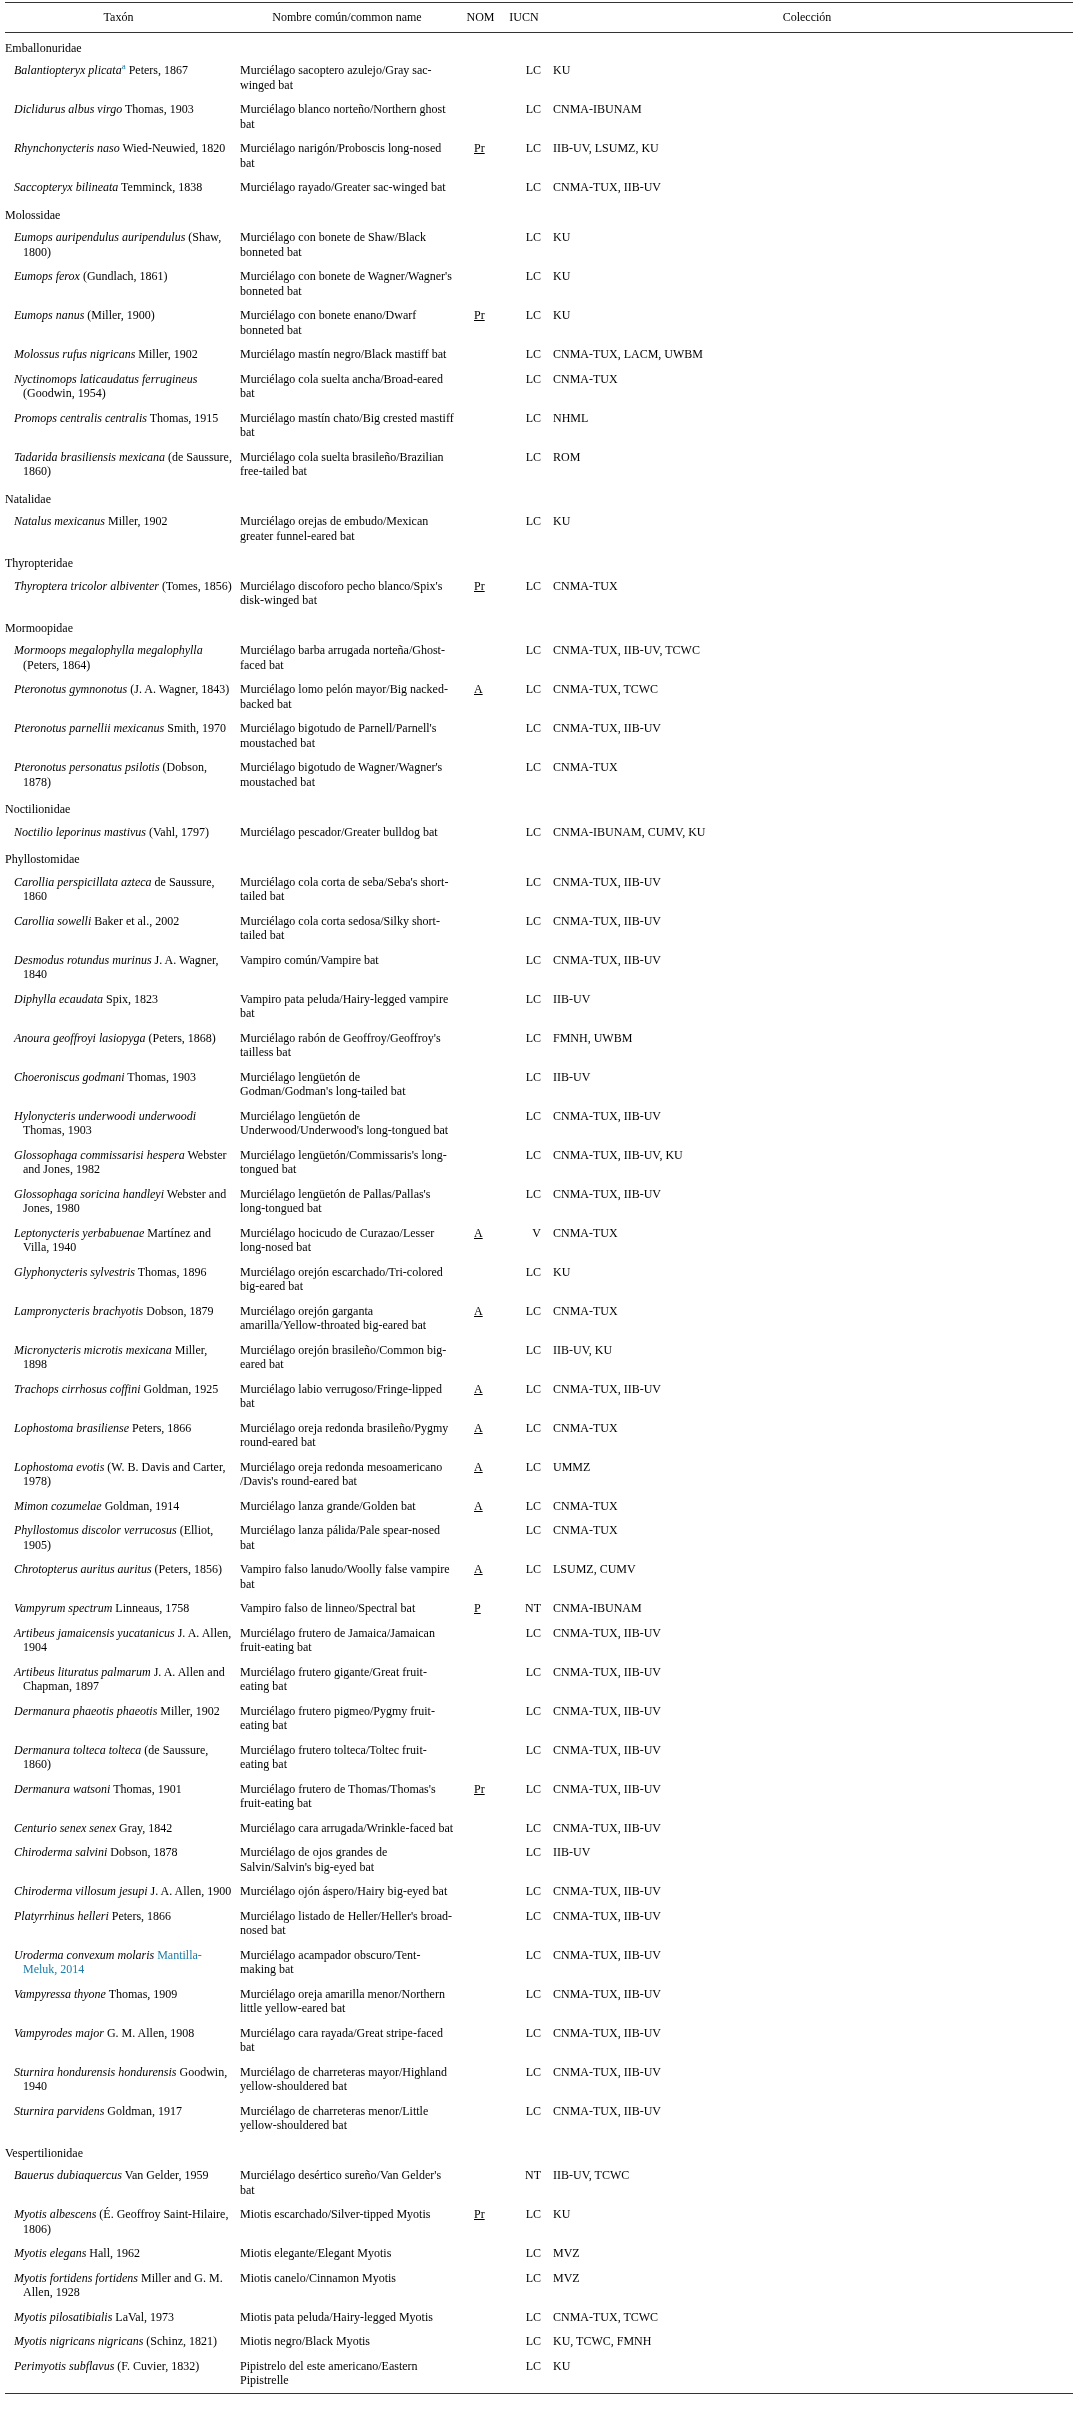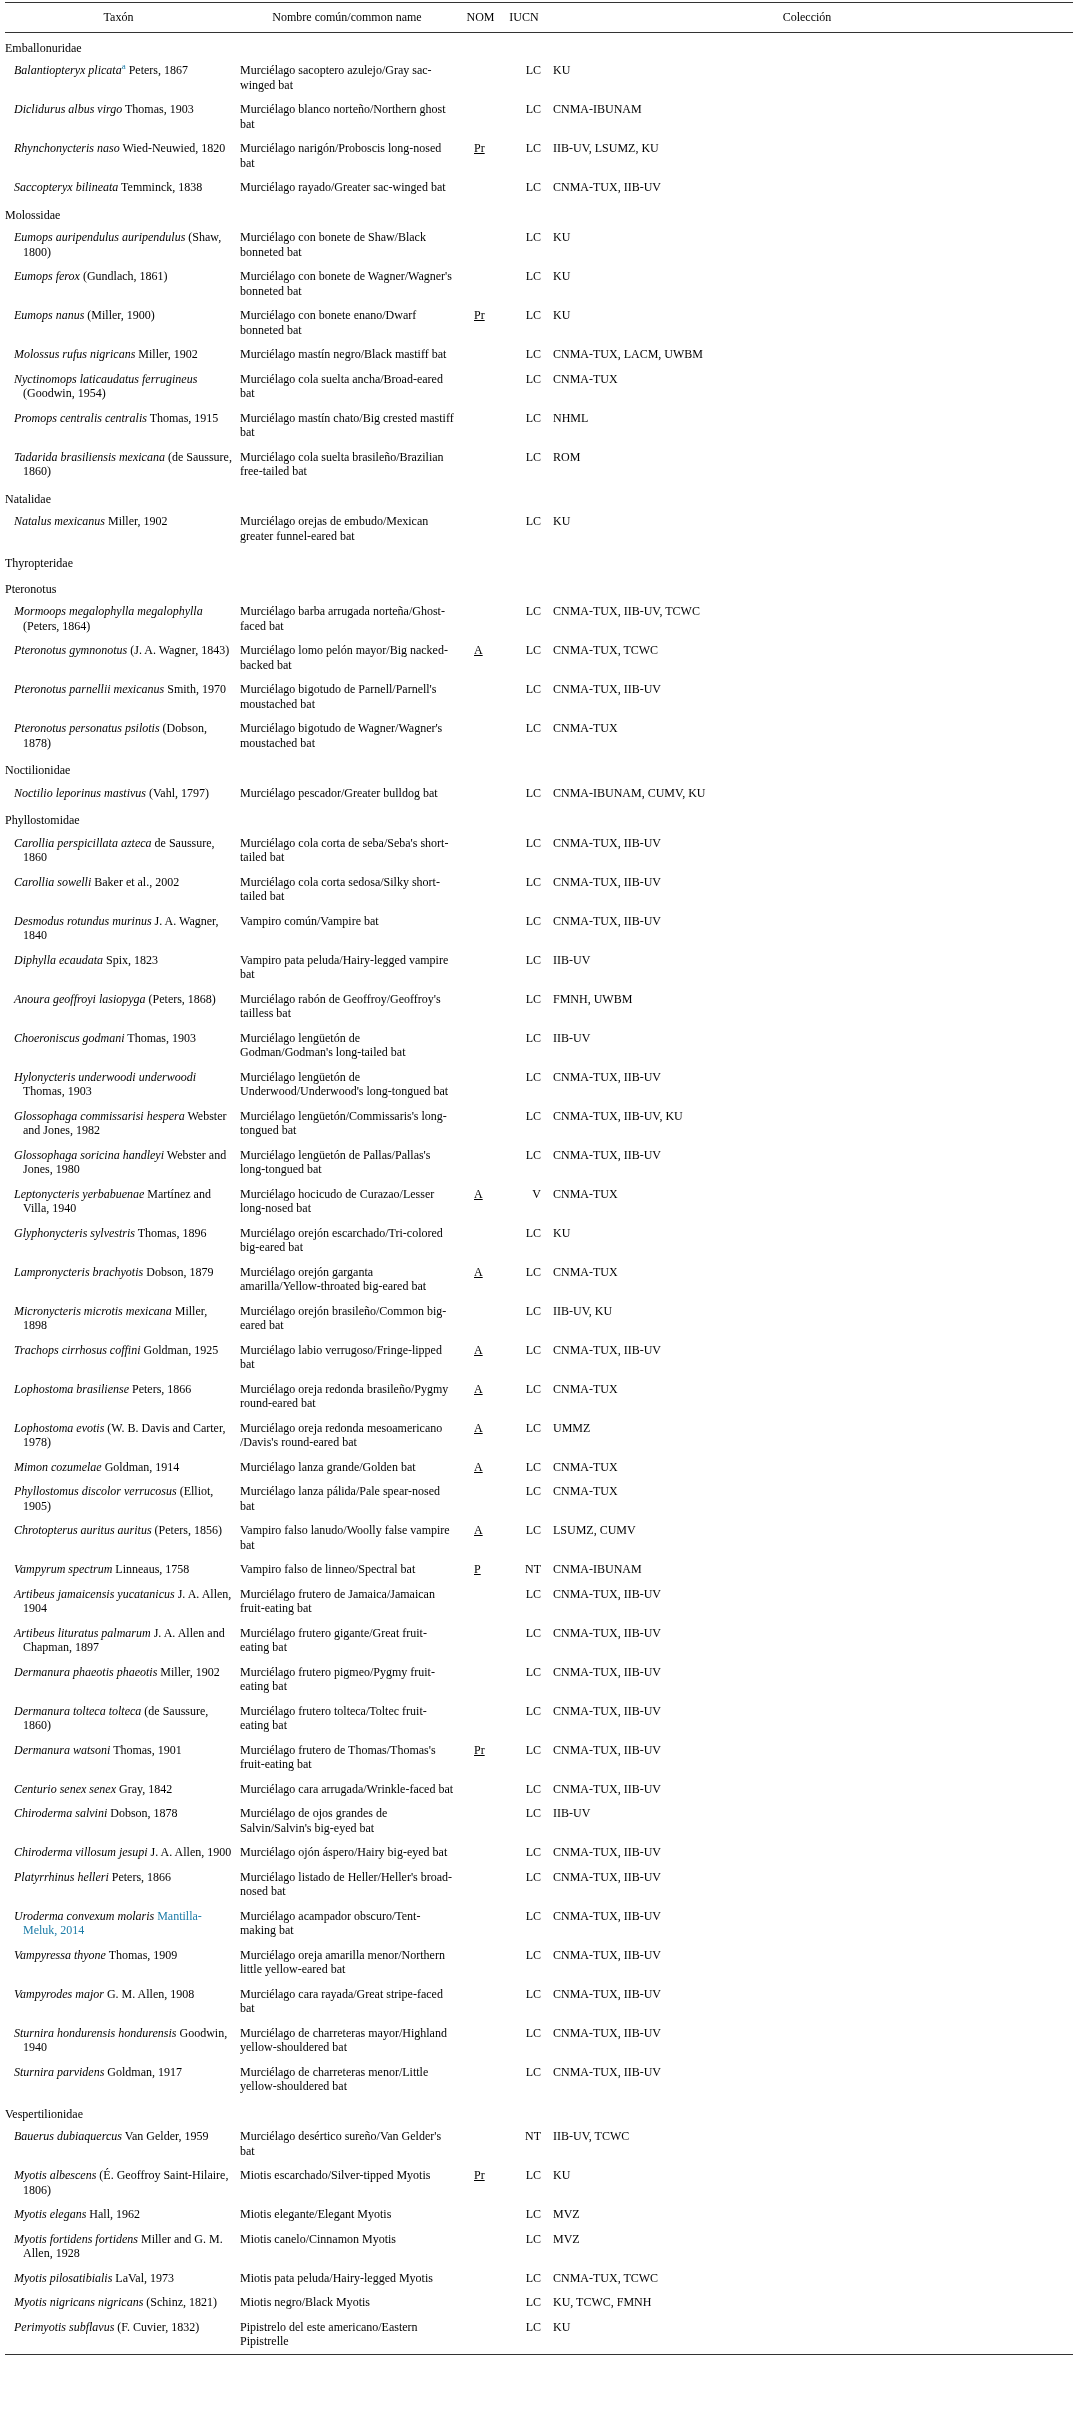--- a/index.html
+++ b/index.html
@@ -164,22 +164,31 @@
             <span class="sp"><span class="sci">Natalus mexicanus</span><span class="auth"> Miller, 1902</span></span>
           </td>
           <td class="common">Murciélago orejas de embudo/Mexican greater funnel-eared bat</td>
           <td class="nom"></td>
           <td class="iucn">LC</td>
           <td class="colx">KU</td>
         </tr>
         <tr class="family-row">
           <td class="family" colspan="5">Thyropteridae</td>
         </tr>
-        <tr class="family-row">
-          <td class="family" colspan="5">Pteronotus</td>
+        <tr class="species-row">
+          <td class="taxon">
+            <span class="sp"><span class="sci">Thyroptera tricolor albiventer</span><span class="auth"> (Tomes, 1856)</span></span>
+          </td>
+          <td class="common">Murciélago discoforo pecho blanco/Spix's disk-winged bat</td>
+          <td class="nom">Pr</td>
+          <td class="iucn">LC</td>
+          <td class="colx">CNMA-TUX</td>
+        </tr>
+        <tr class="family-row">
+          <td class="family" colspan="5">Mormoopidae</td>
         </tr>
         <tr class="species-row">
           <td class="taxon">
             <span class="sp"><span class="sci">Mormoops megalophylla megalophylla</span><span class="auth"> (Peters, 1864)</span></span>
           </td>
           <td class="common">Murciélago barba arrugada norteña/Ghost-faced bat</td>
           <td class="nom"></td>
           <td class="iucn">LC</td>
           <td class="colx">CNMA-TUX, IIB-UV, TCWC</td>
         </tr>

